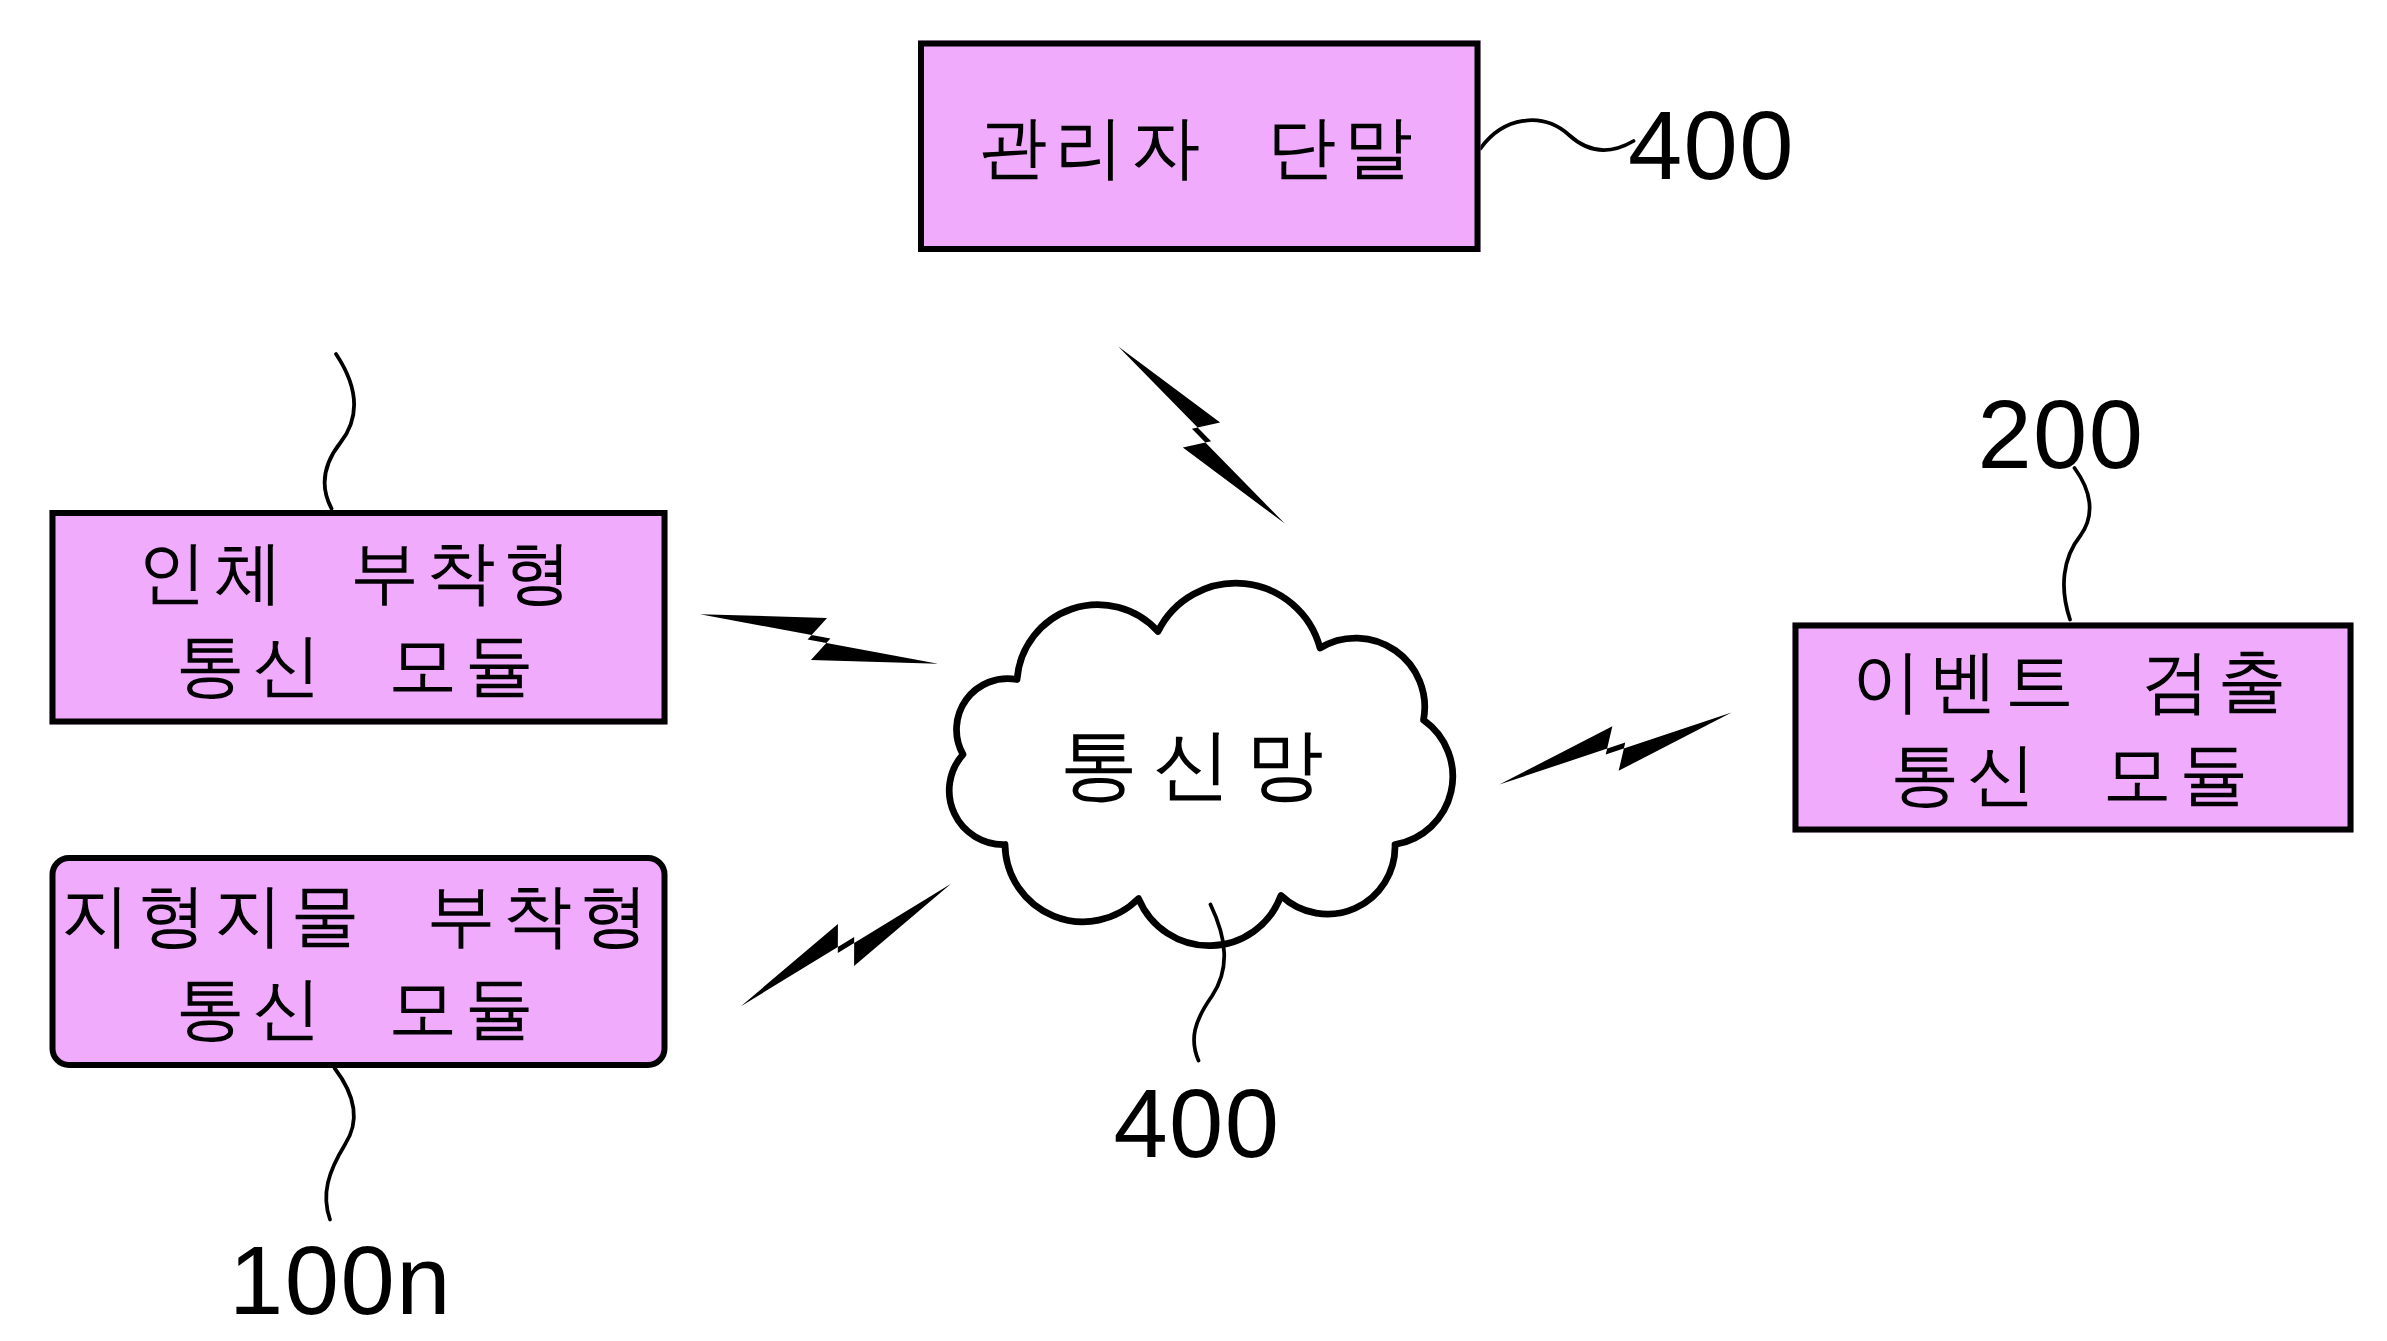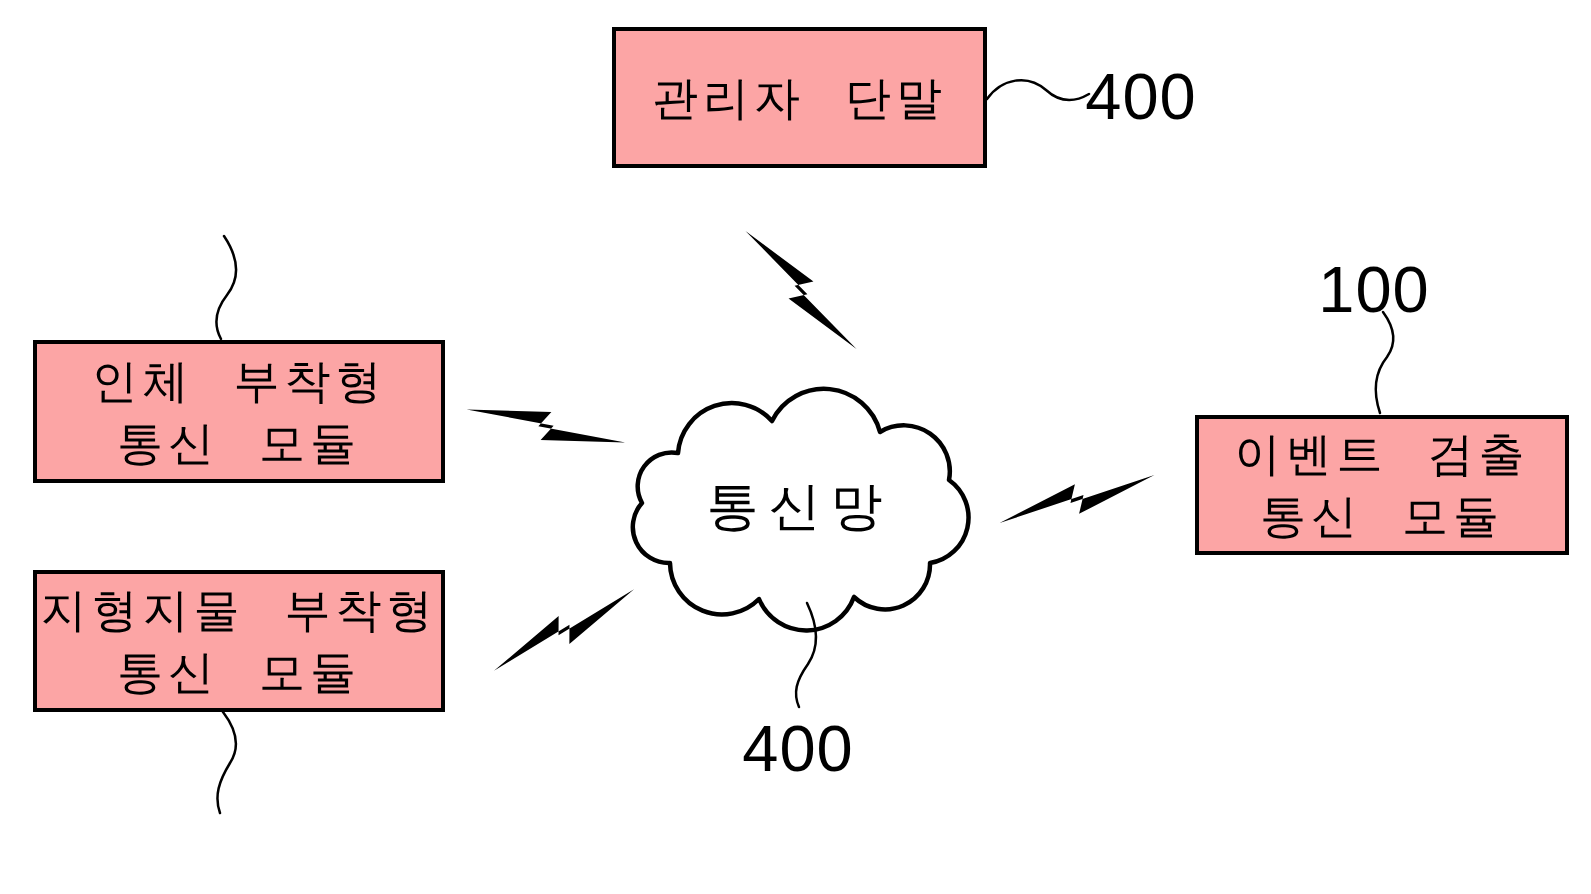--- a/index.html
+++ b/index.html
@@ -17,41 +17,41 @@
   .artwork {
     position: absolute;
     left: 0; top: 0;
     width: 1591px;
     height: 894px;
   }
 
   .node-box {
     position: absolute;
     border: 4px solid #000000;
-    background: #fca5a5;
+    background: #f0abfc;
     display: flex;
     flex-direction: column;
     align-items: center;
     justify-content: center;
     text-align: center;
     color: #000000;
   }
 
   .node-line {
     display: block;
     font-size: 46px;
     line-height: 62px;
     letter-spacing: 5px;
     word-spacing: 22px;
     white-space: nowrap;
   }
 
   #box-admin   { left: 612px;  top: 27px;  width: 375px; height: 141px; }
   #box-body    { left: 33px;   top: 340px; width: 412px; height: 143px; text-align: right; }
-  #box-terrain { left: 33px;   top: 570px; width: 412px; height: 142px; }
+  #box-terrain { left: 33px;   top: 570px; width: 412px; height: 142px; border-radius: 13px; }
   #box-event   { left: 1195px; top: 415px; width: 374px; height: 140px; }
 
   .ref-label {
     position: absolute;
     width: 160px;
     text-align: center;
     font-size: 65px;
     line-height: 1;
     color: #000000;
     letter-spacing: 1px;
@@ -62,21 +62,21 @@
   #ref-200  { left: 1294px; top: 257px; }
   #ref-300  { left: 718px;  top: 716px; }
   #ref-400  { left: 1061px; top: 64px;  }
 
   .cloud-label {
     position: absolute;
     left: 672px;
     top: 482px;
     width: 255px;
     text-align: center;
-    font-family: Liberation Mono, monospace;
+    font-family: Liberation Serif, serif;
     font-size: 52px;
     line-height: 1.1;
     letter-spacing: 10px;
     color: #000000;
     white-space: nowrap;
   }
 </style>
 </head>
 <body>
 
@@ -122,17 +122,18 @@
     <span class="node-line">통신 모듈</span>
   </div>
 
   <div class="node-box" id="box-event">
     <span class="node-line">이벤트 검출</span>
     <span class="node-line">통신 모듈</span>
   </div>
 
   <div class="cloud-label">통신망</div>
 
-  <div class="ref-label" id="ref-200">100</div>
+  <div class="ref-label" id="ref-100n">100n</div>
+  <div class="ref-label" id="ref-200">200</div>
   <div class="ref-label" id="ref-300">400</div>
   <div class="ref-label" id="ref-400">400</div>
 
 </div>
 
 </body></html>

